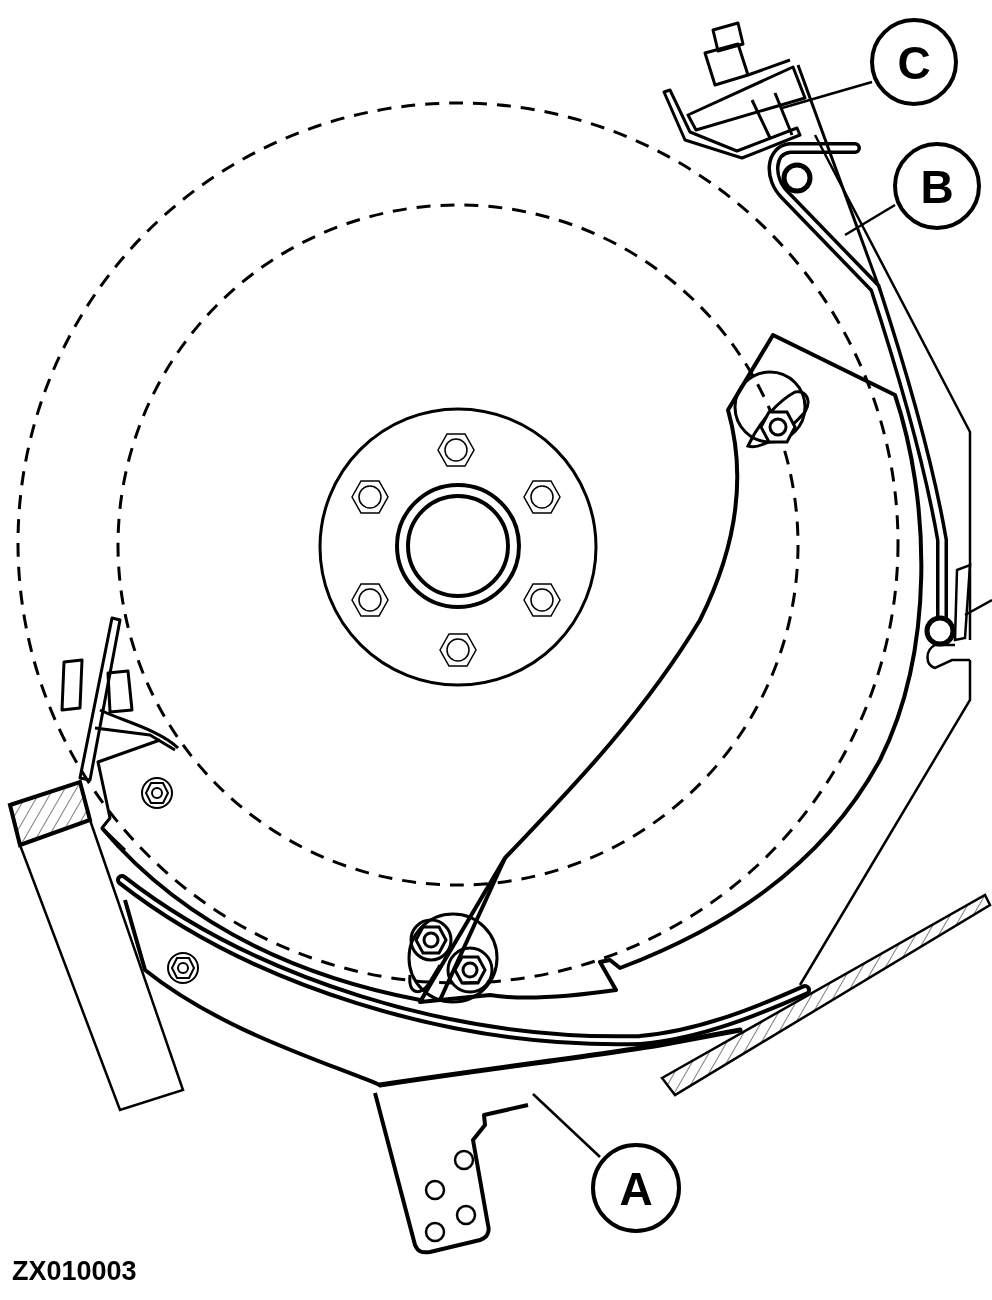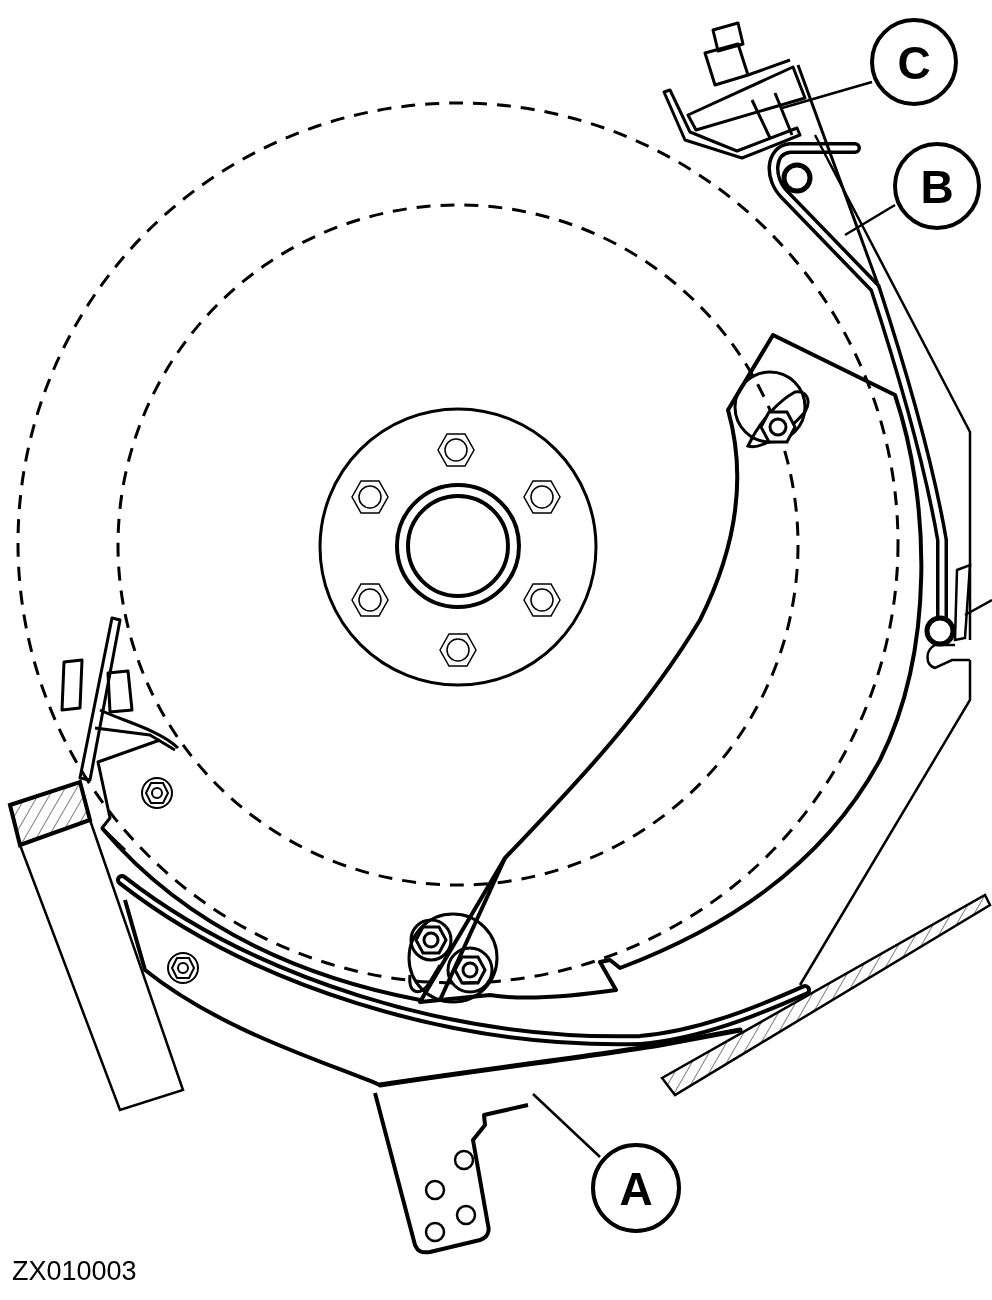--- a/index.html
+++ b/index.html
@@ -1,19 +1,19 @@
 <!DOCTYPE html>
 <html><head>
 <meta charset="utf-8">
 <style>
   html, body { margin: 0; padding: 0; background: #ffffff; }
   body { width: 992px; height: 1300px; position: relative; overflow: hidden; font-family: "Liberation Sans", sans-serif; }
   #diagram { position: absolute; left: 0; top: 0; }
   .callout-text { font-family: "Liberation Sans", sans-serif; font-weight: bold; font-size: 46px; }
-  .figure-id { position: absolute; left: 12px; top: 1256px; font-family: "Liberation Sans", sans-serif; font-weight: normal; font-size: 27px; color: #000; letter-spacing: 0px; }
+  .figure-id { position: absolute; left: 12px; top: 1256px; font-family: "Liberation Sans", sans-serif; font-weight: bold; font-size: 27px; color: #000; letter-spacing: 0px; }
 </style>
 </head>
 <body>
 
 <svg id="diagram" width="992" height="1300" viewBox="0 0 992 1300" xmlns="http://www.w3.org/2000/svg">
   <defs>
     <pattern id="hatch" patternUnits="userSpaceOnUse" width="10" height="10" patternTransform="rotate(30)">
       <line x1="0" y1="0" x2="0" y2="10" stroke="#000" stroke-width="1"></line>
     </pattern>
   </defs>

